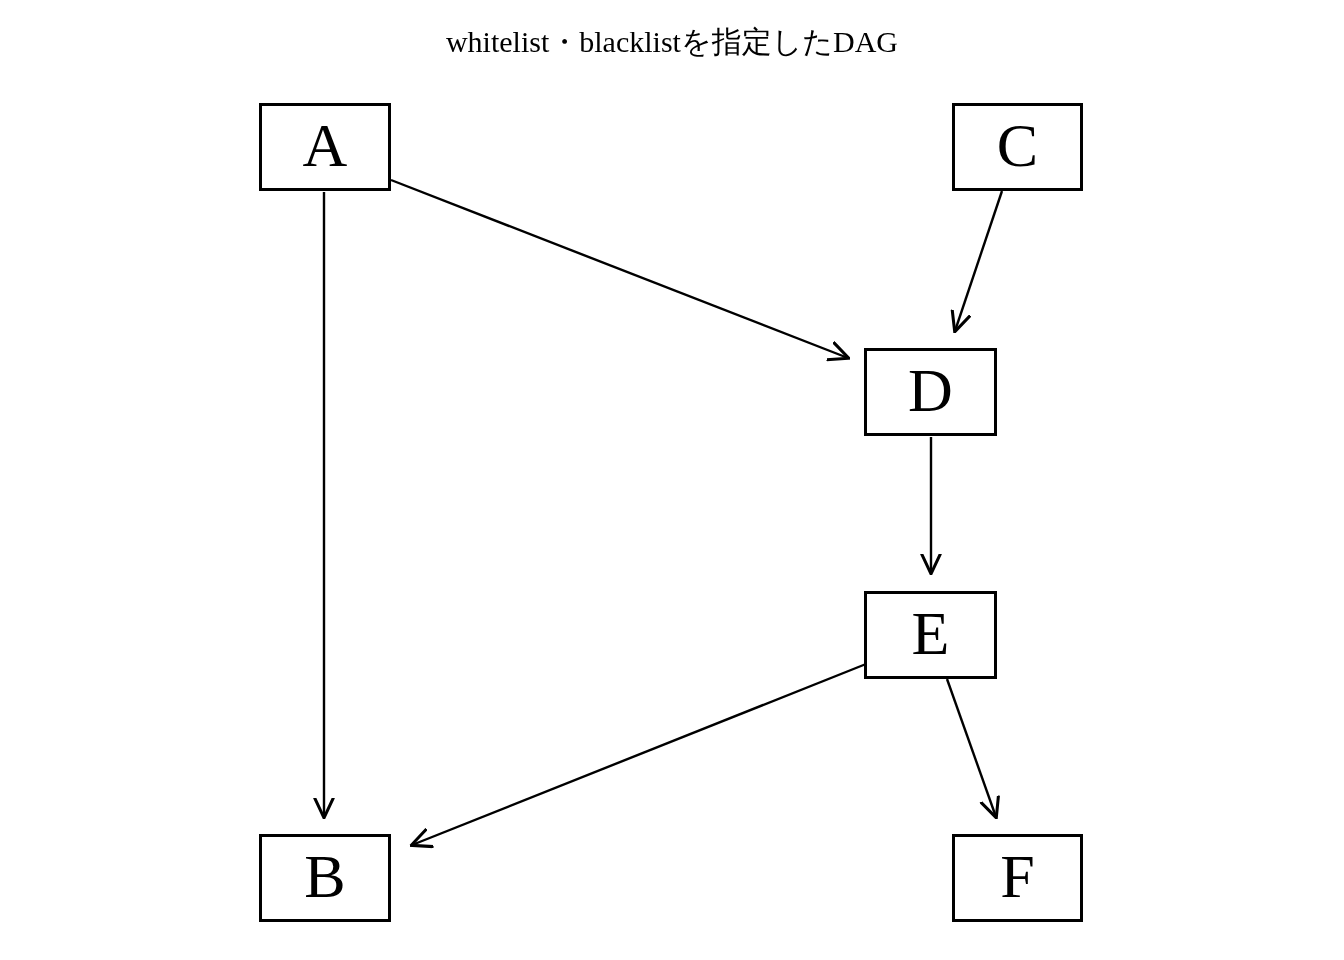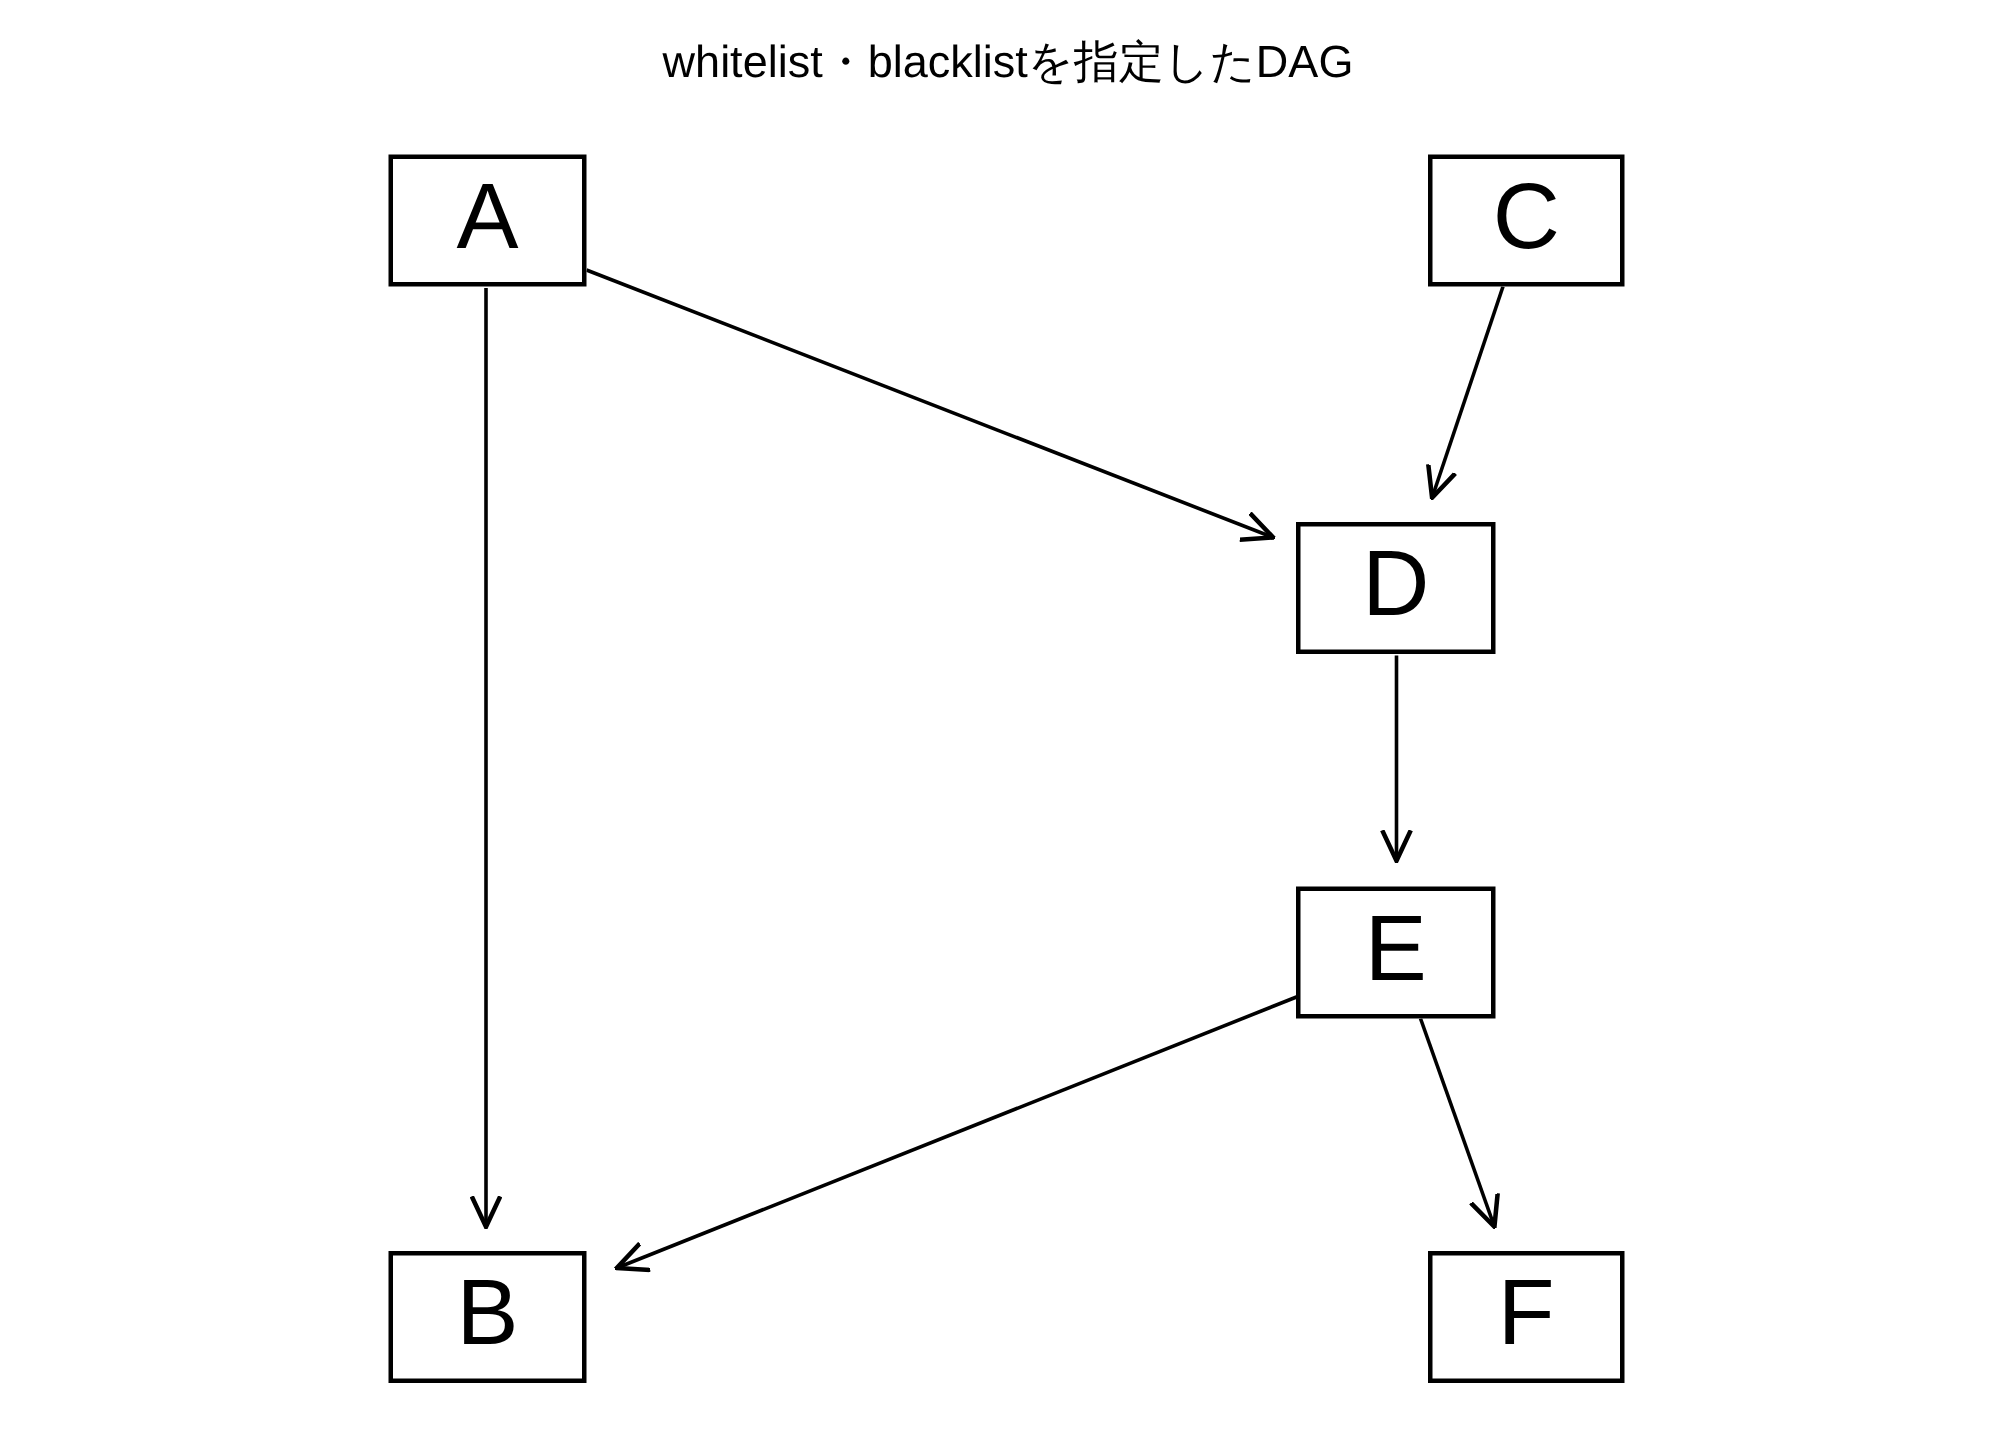--- a/index.html
+++ b/index.html
@@ -6,21 +6,21 @@
     margin: 0;
     padding: 0;
     background: #ffffff;
   }
   #canvas {
     position: relative;
     width: 1304px;
     height: 960px;
     background: #ffffff;
     overflow: hidden;
-    font-family: Liberation Sans, sans-serif;
+    font-family: Liberation Serif, serif;
   }
   #title {
     position: absolute;
     left: 0;
     top: 24px;
     width: 1344px;
     text-align: center;
     font-size: 30px;
     line-height: 36px;
     color: #000000;

